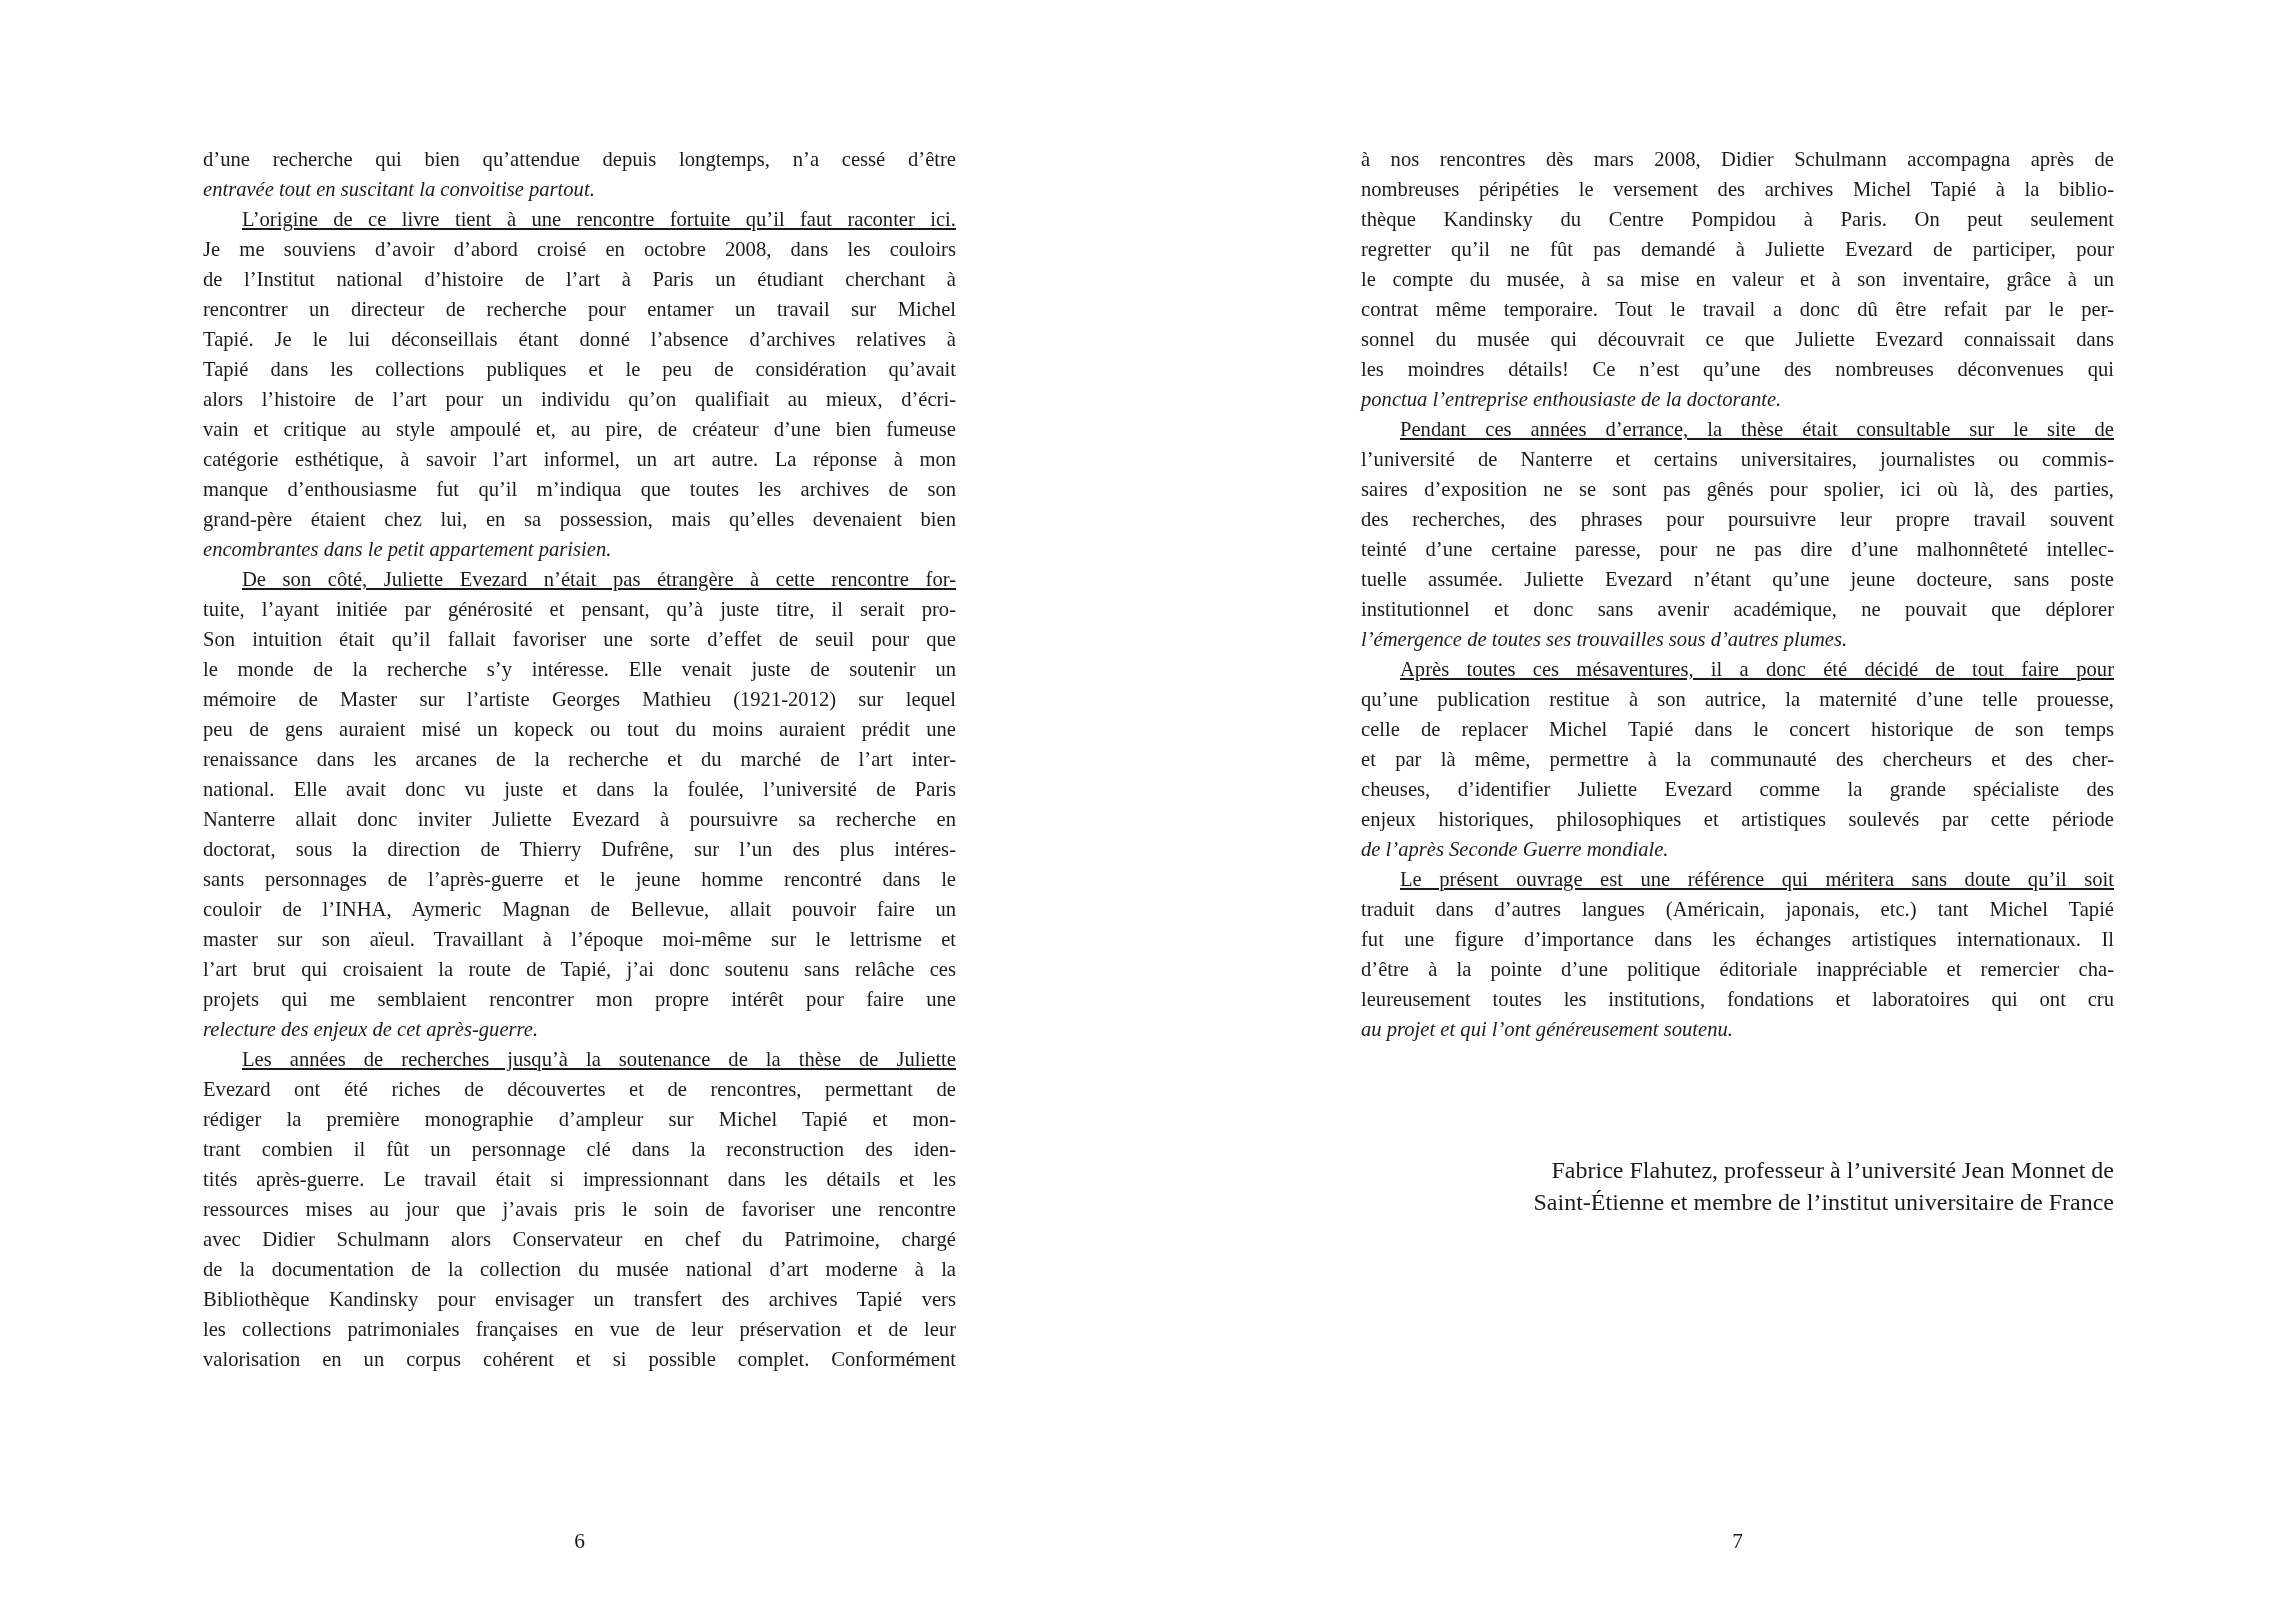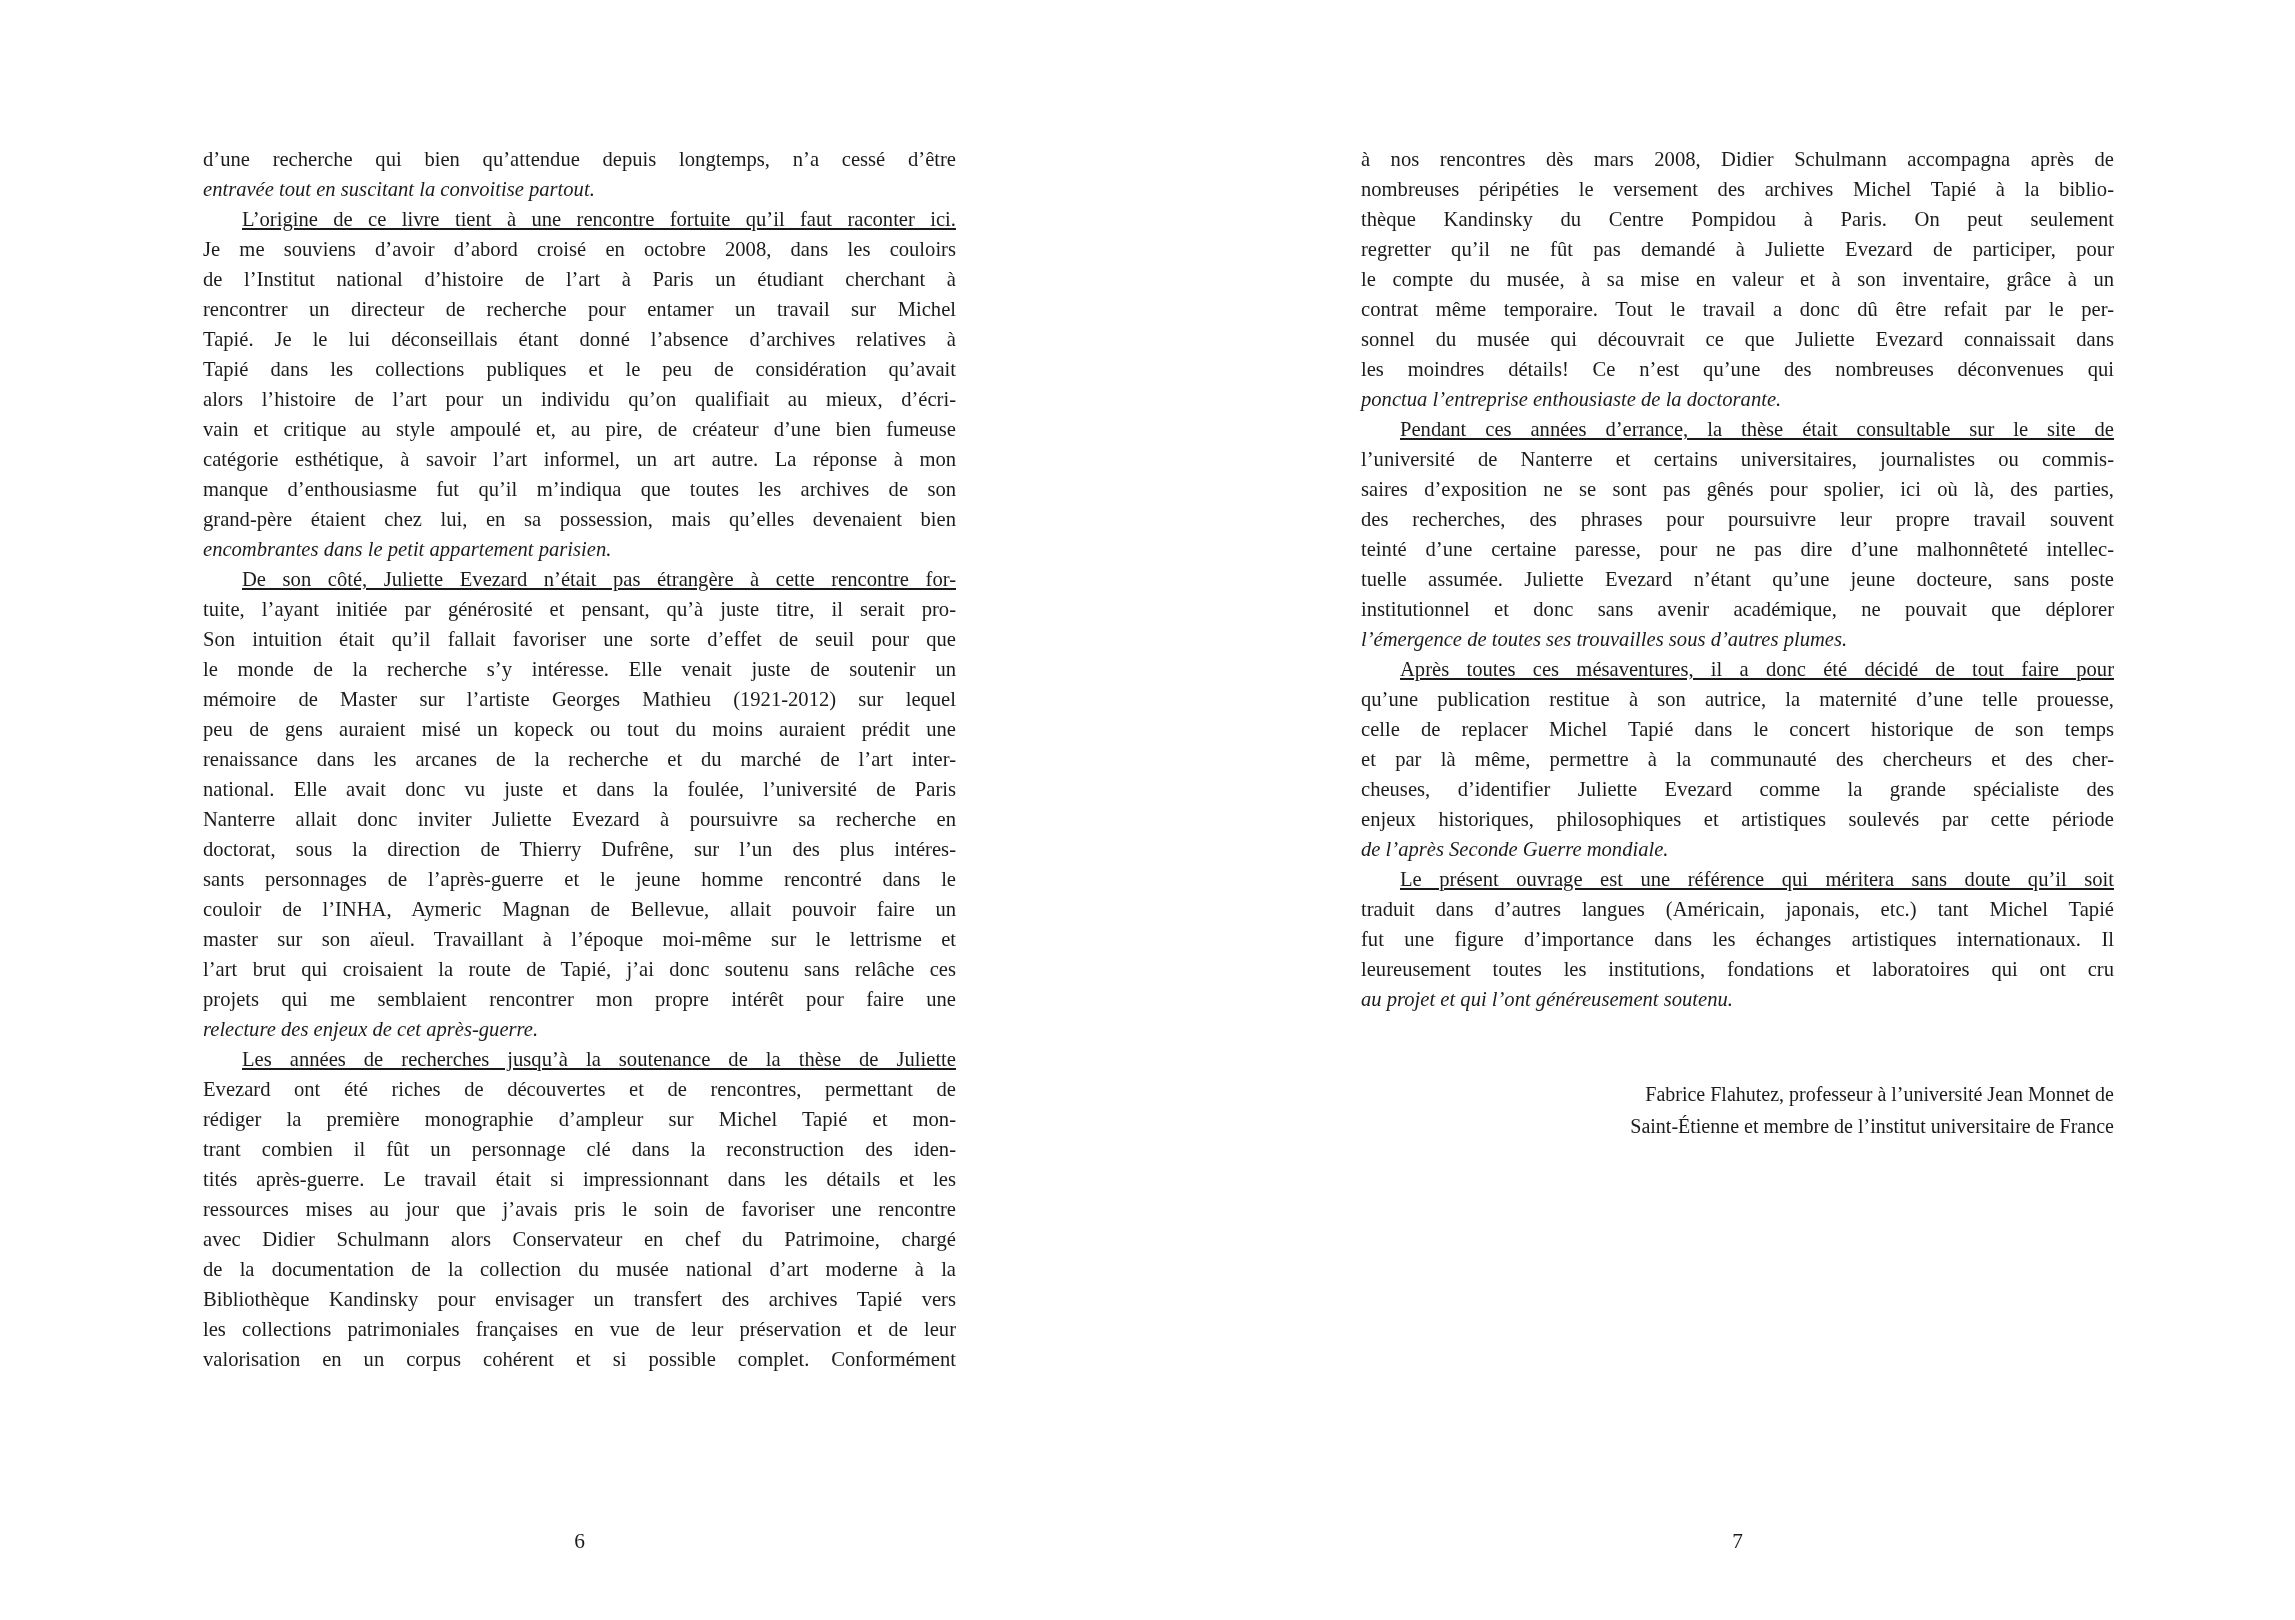--- a/index.html
+++ b/index.html
@@ -24,24 +24,24 @@
   .col-right { left: 1361px; }
   .line {
     height: 30px;
     text-align: justify;
     text-align-last: justify;
     text-justify: inter-word;
   }
   .line.end { text-align-last: left; font-style: italic; }
   .line.indent { text-indent: 39px; text-decoration: underline; }
   .signature {
-    margin-top: 64px;
+    margin-top: 110px;
     text-align: right;
     line-height: 32px;
-    font-size: 20px;
+    font-size: 24px;
   }
   .signature .sig-line { text-align: right; }
   .pagenum {
     position: absolute;
     top: 1528px;
     width: 753px;
     text-align: center;
     font-size: 21.4px;
     line-height: 26px;
   }
@@ -118,20 +118,21 @@
       <div class="line indent">Après toutes ces mésaventures, il a donc été décidé de tout faire pour</div>
       <div class="line">qu’une publication restitue à son autrice, la maternité d’une telle prouesse,</div>
       <div class="line">celle de replacer Michel Tapié dans le concert historique de son temps</div>
       <div class="line">et par là même, permettre à la communauté des chercheurs et des cher-</div>
       <div class="line">cheuses, d’identifier Juliette Evezard comme la grande spécialiste des</div>
       <div class="line">enjeux historiques, philosophiques et artistiques soulevés par cette période</div>
       <div class="line end">de l’après Seconde Guerre mondiale.</div>
       <div class="line indent">Le présent ouvrage est une référence qui méritera sans doute qu’il soit</div>
       <div class="line">traduit dans d’autres langues (Américain, japonais, etc.) tant Michel Tapié</div>
       <div class="line">fut une figure d’importance dans les échanges artistiques internationaux. Il</div>
+      <div class="line">d’être à la pointe d’une politique éditoriale inappréciable et remercier cha-</div>
       <div class="line">leureusement toutes les institutions, fondations et laboratoires qui ont cru</div>
       <div class="line end">au projet et qui l’ont généreusement soutenu.</div>
       <div class="signature">
         <div class="sig-line">Fabrice Flahutez, professeur à l’université Jean Monnet de</div>
         <div class="sig-line">Saint-Étienne et membre de l’institut universitaire de France</div>
       </div>
     </div>
 
   <div class="pagenum pn-left">6</div>
 

